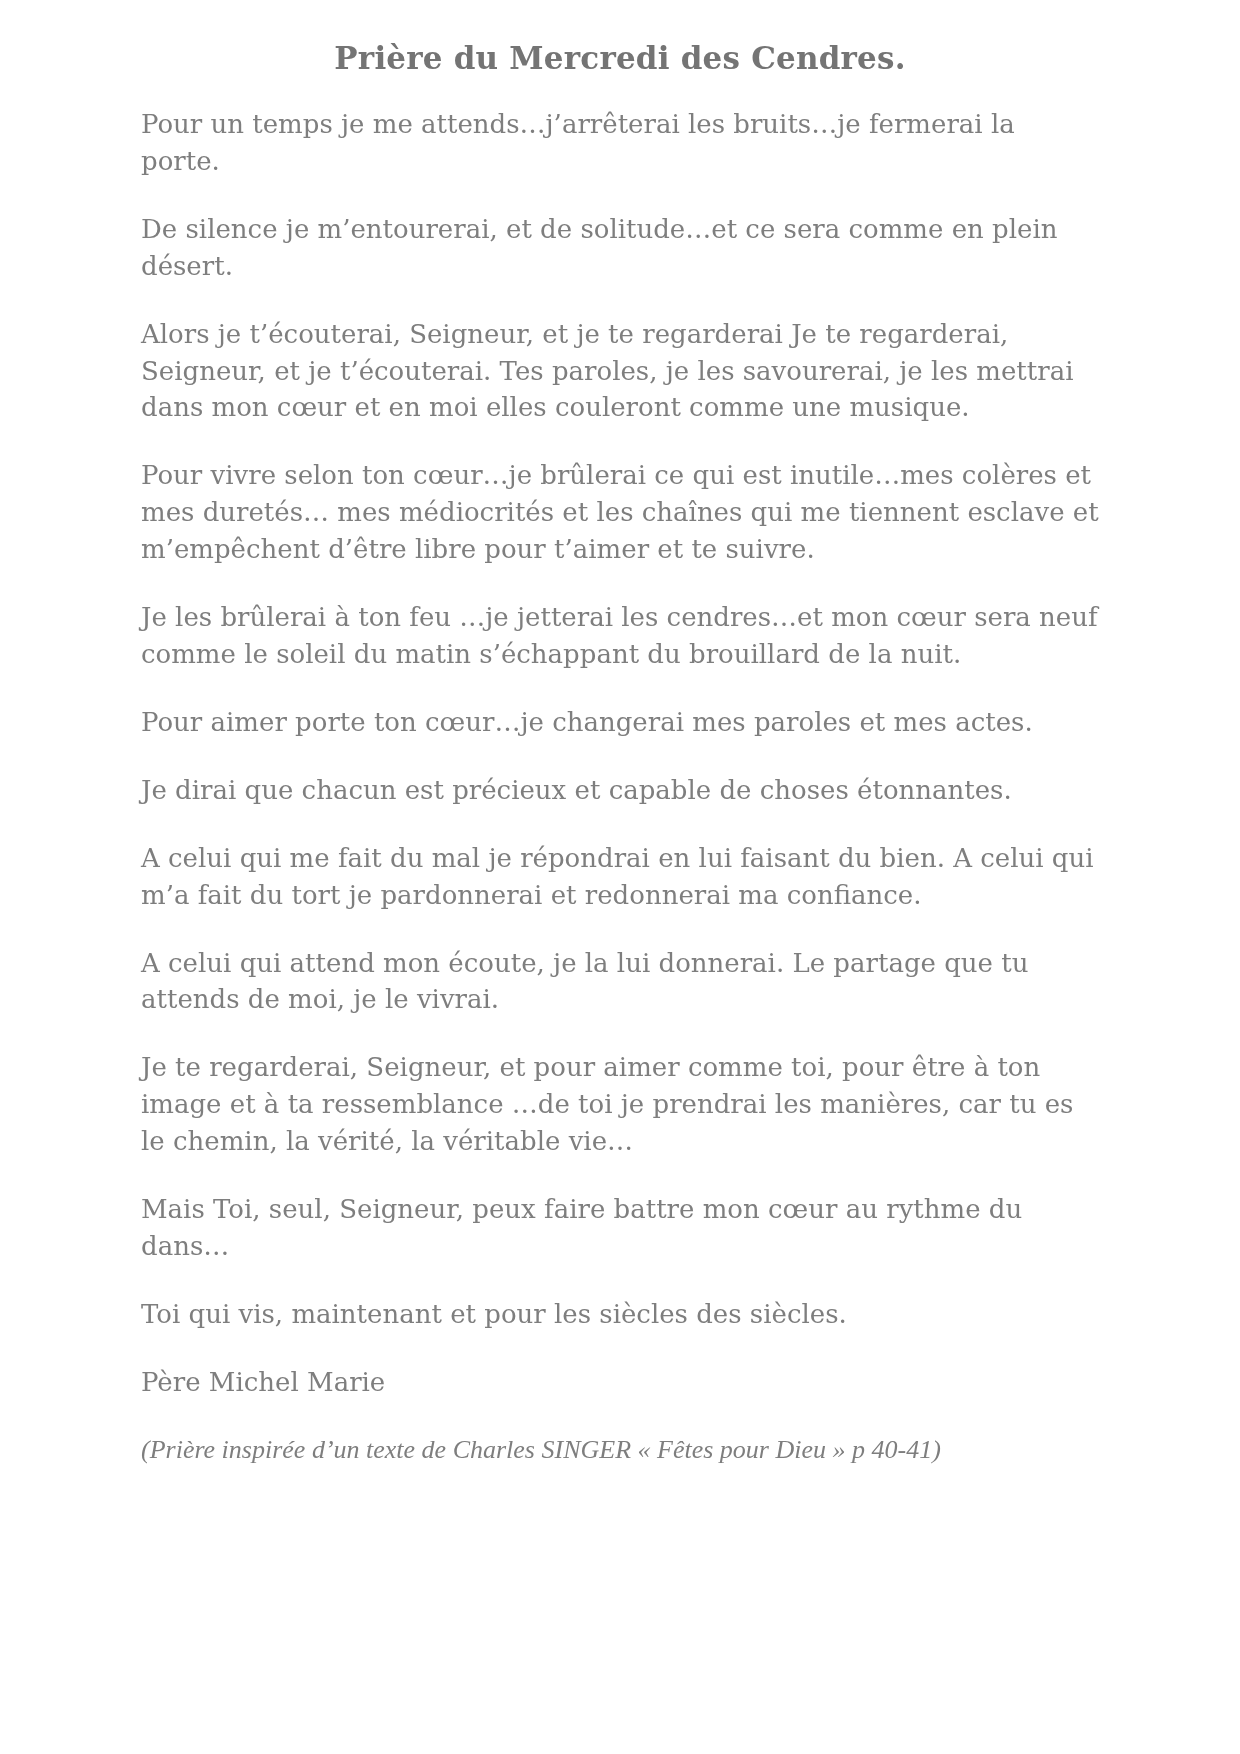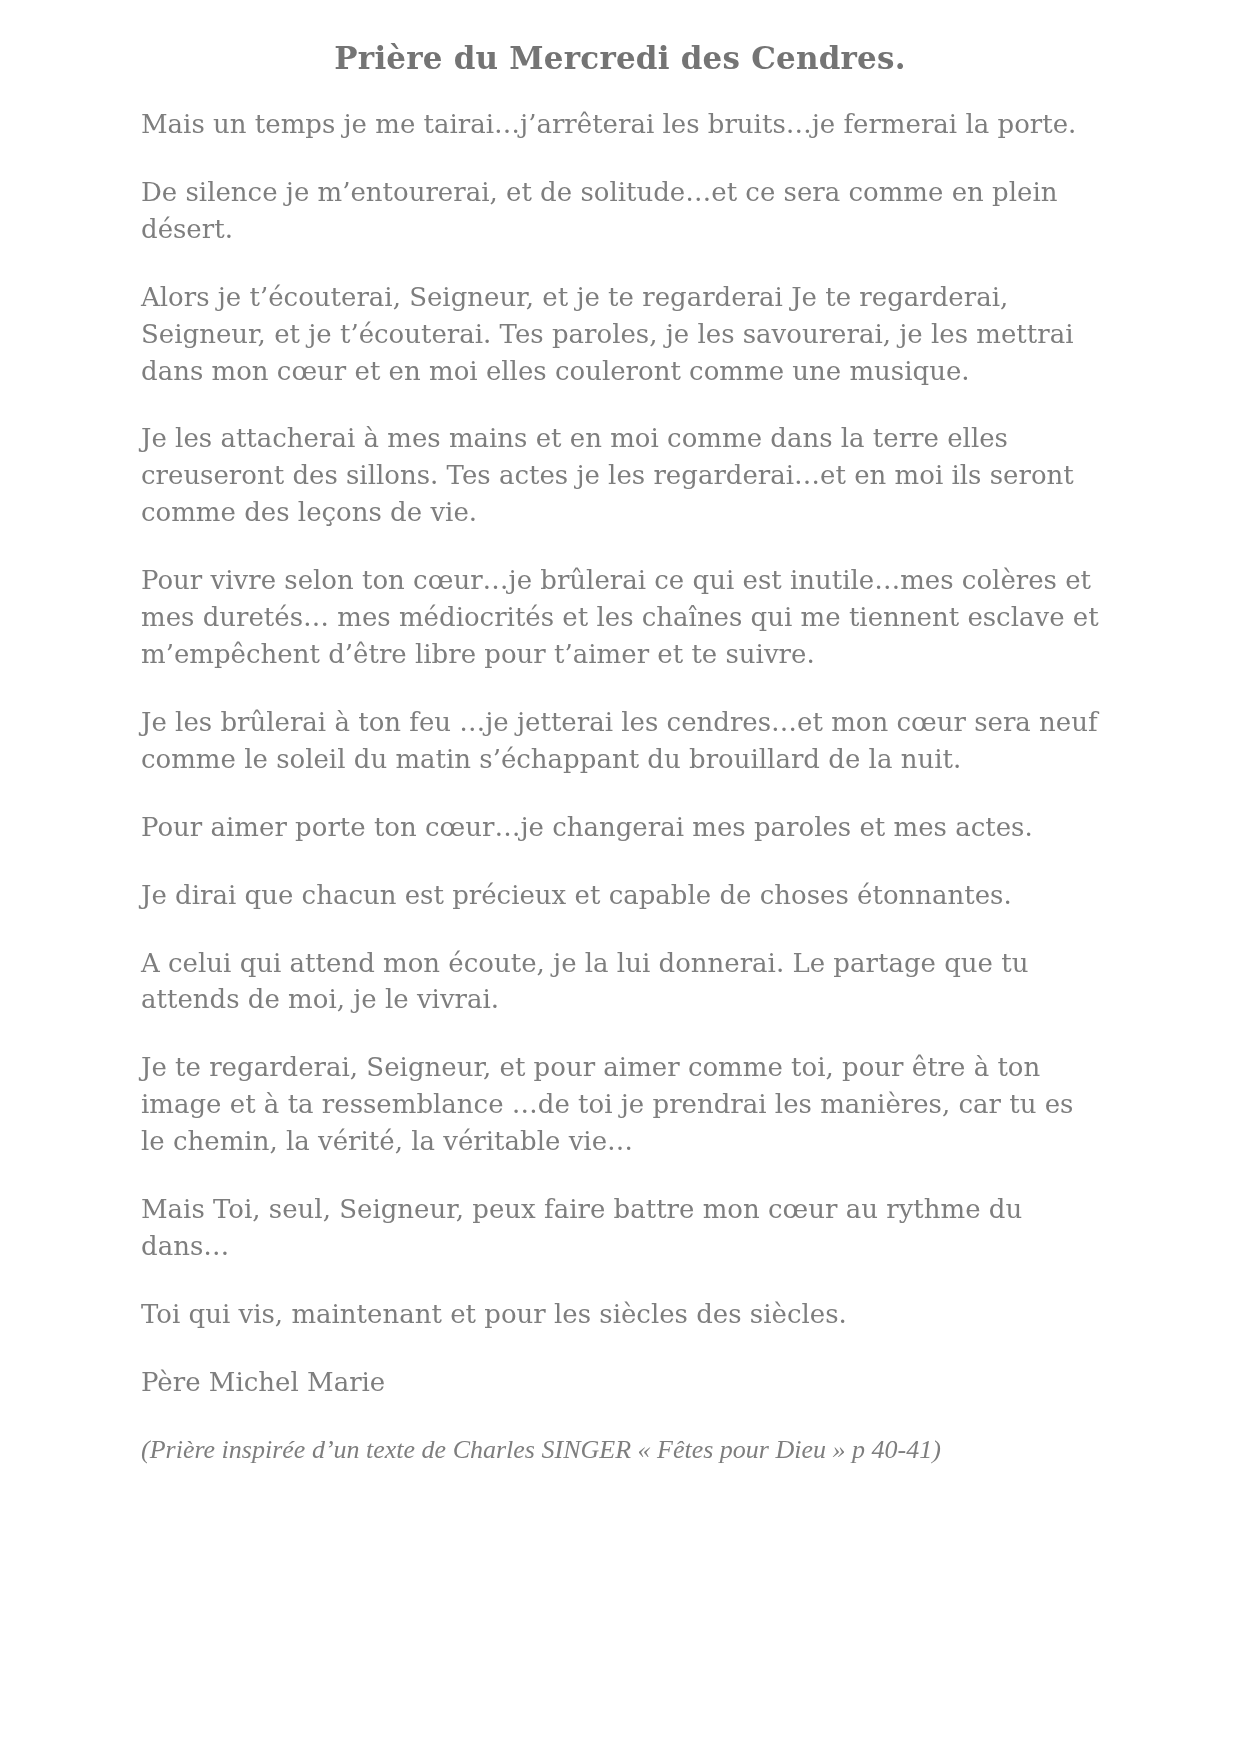--- a/index.html
+++ b/index.html
@@ -39,28 +39,28 @@
     margin-bottom: 0;
     font-family: Liberation Serif, serif;
   }
 </style>
 </head>
 <body>
 
 <div class="page">
   <h1 class="doc-title">Prière du Mercredi des Cendres.</h1>
   <div class="doc-body">
-    <p>Mais un temps je me tairai…j’arrêterai les bruits…je fermerai la porte.</p>
+    <p>Pour un temps je me attends…j’arrêterai les bruits…je fermerai la porte.</p>
     <p>De silence je m’entourerai, et de solitude…et ce sera comme en plein désert.</p>
     <p>Alors je t’écouterai, Seigneur, et je te regarderai Je te regarderai, Seigneur, et je t’écouterai. Tes paroles, je les savourerai, je les mettrai dans mon cœur et en moi elles couleront comme une musique.</p>
-    <p>Je les attacherai à mes mains et en moi comme dans la terre elles creuseront des sillons. Tes actes je les regarderai…et en moi ils seront comme des leçons de vie.</p>
     <p>Pour vivre selon ton cœur…je brûlerai ce qui est inutile…mes colères et mes duretés… mes médiocrités et les chaînes qui me tiennent esclave et m’empêchent d’être libre pour t’aimer et te suivre.</p>
     <p>Je les brûlerai à ton feu …je jetterai les cendres…et mon cœur sera neuf comme le soleil du matin s’échappant du brouillard de la nuit.</p>
     <p>Pour aimer porte ton cœur…je changerai mes paroles et mes actes.</p>
     <p>Je dirai que chacun est précieux et capable de choses étonnantes.</p>
+    <p>A celui qui me fait du mal je répondrai en lui faisant du bien. A celui qui m’a fait du tort je pardonnerai et redonnerai ma confiance.</p>
     <p>A celui qui attend mon écoute, je la lui donnerai. Le partage que tu attends de moi, je le vivrai.</p>
     <p>Je te regarderai, Seigneur, et pour aimer comme toi, pour être à ton image et à ta ressemblance …de toi je prendrai les manières, car tu es le chemin, la vérité, la véritable vie…</p>
     <p>Mais Toi, seul, Seigneur, peux faire battre mon cœur au rythme du dans…</p>
     <p>Toi qui vis, maintenant et pour les siècles des siècles.</p>
     <p>Père Michel Marie</p>
     <p class="citation">(Prière inspirée d’un texte de Charles SINGER « Fêtes pour Dieu » p 40-41)</p>
   </div>
 </div>
 
 </body></html>

